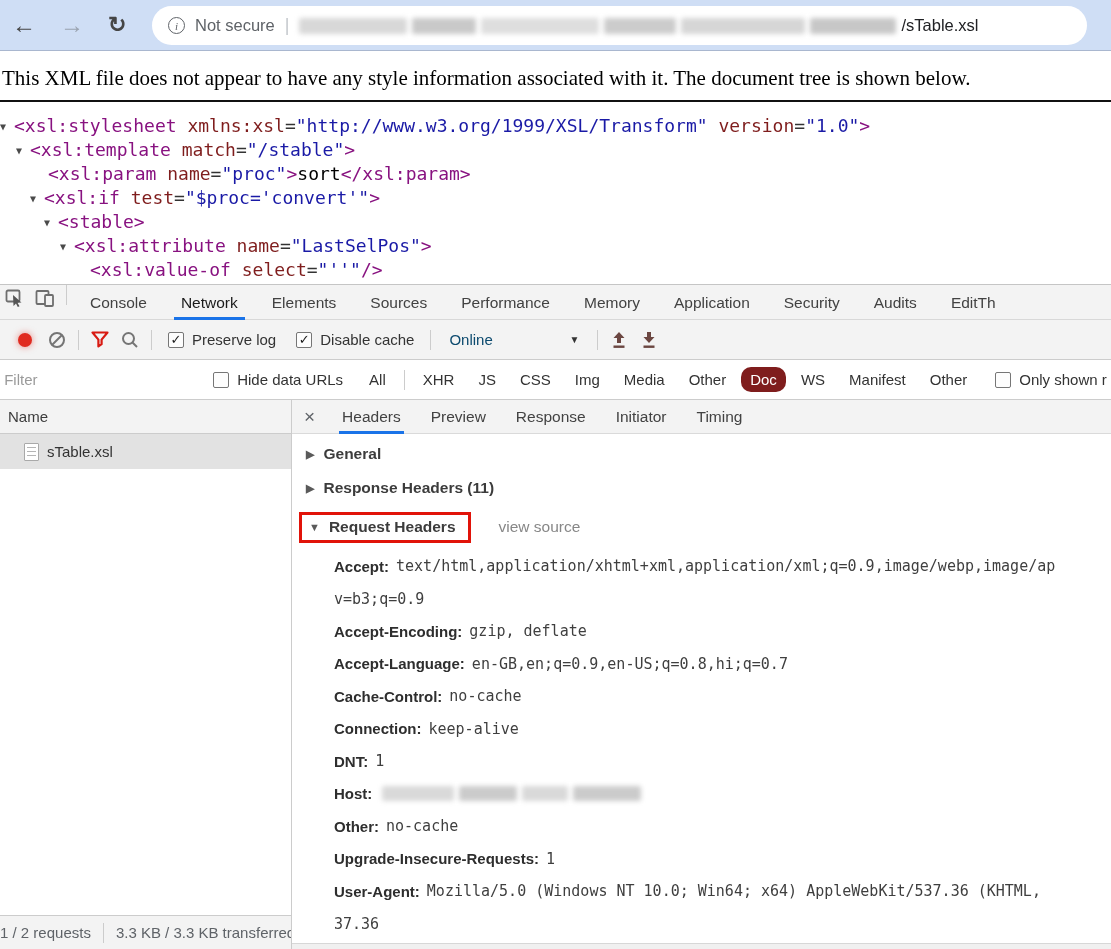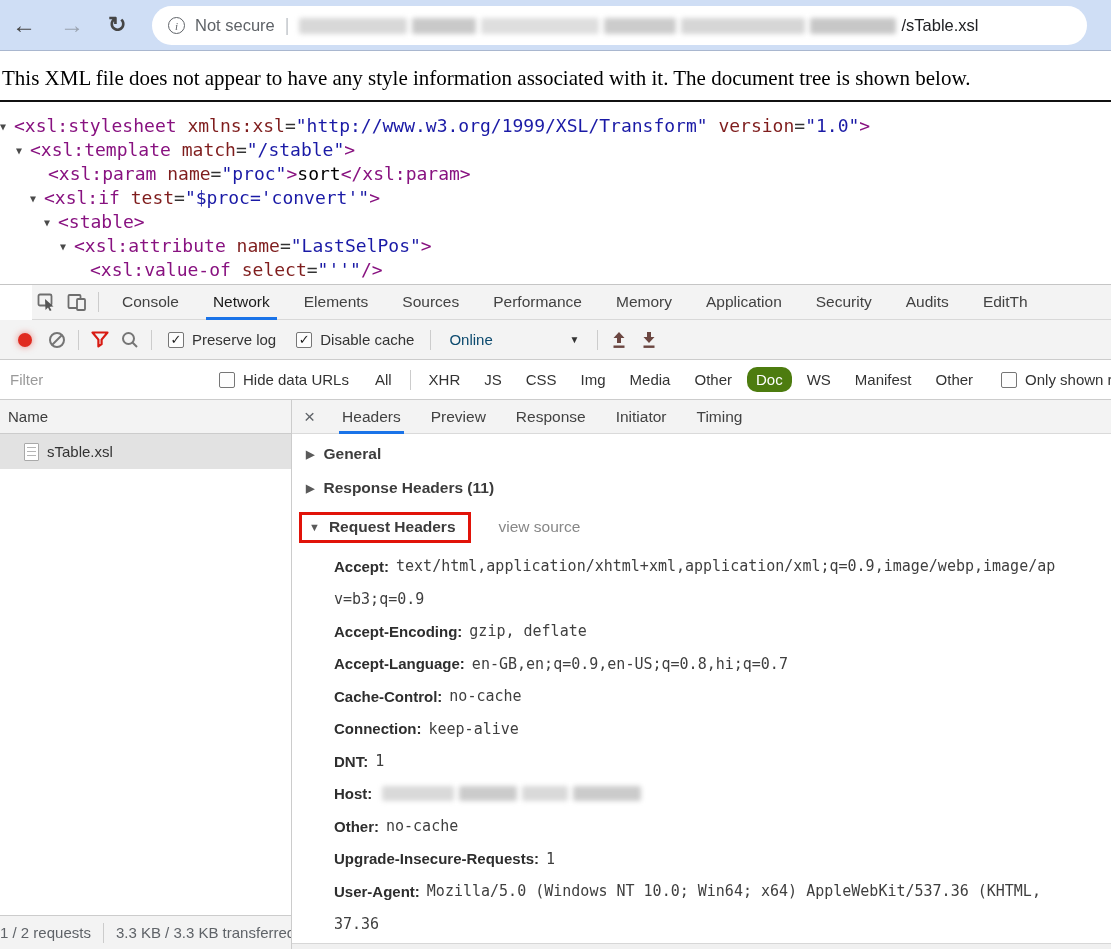--- a/index.html
+++ b/index.html
@@ -44,21 +44,21 @@
   .xarrow { display:inline-block; width:14px; margin-left:-14px; font-size:10px; color:#4a4a4a; vertical-align:2px; cursor:pointer; }
   .xt-t { color:#881280; }
   .xt-a { color:#7f1d1d; }
   .xt-v { color:#1a1aa6; }
   .xt-x { color:#000; }
   .xt-p { color:#333; }
   
   #devtools { position:absolute; top:284px; left:0; width:1111px; height:665px; background:#fff; border-top:1px solid #c5c5c5; }
   #main-tabbar {
     position:absolute; top:0; left:0; right:0; height:35px; background:#f3f3f3;
-    border-bottom:1px solid #d8d8d8; display:flex; align-items:center;margin-left:32px;
+    border-bottom:1px solid #d8d8d8; display:flex; 
   }
   .tool-icon { display:inline-flex; align-items:center; justify-content:center; width:30px; height:26px; cursor:pointer; flex:none; }
   .vsep { width:1px; height:20px; background:#ccc; margin:0 6px; flex:none; }
   .dt-tab {
     position:relative; height:35px; display:flex; align-items:center;
     padding:0 17px; font-size:15.5px; color:#424242; cursor:pointer; white-space:nowrap;
   }
   .dt-tab.sel { color:#1a1a1a; }
   .dt-tab.sel::after { content:""; position:absolute; left:10px; right:10px; bottom:0; height:3px; background:#1a73e8; }
   #net-toolbar {
@@ -69,26 +69,26 @@
   .cb-group { display:flex; align-items:center; margin:0 10px; cursor:pointer; flex:none; }
   .cb { width:16px; height:16px; border:1px solid #767676; border-radius:2px; background:#fdfdfd;
         display:inline-flex; align-items:center; justify-content:center; font-size:13px; color:#1b1b1b; margin-right:8px; }
   .cb-label { font-size:15px; color:#333; white-space:nowrap; }
   #throttling { display:flex; align-items:center; margin:0 12px; cursor:pointer; width:130px; justify-content:space-between; }
   #throttling-label { font-size:15px; color:#0c4a6e; }
   .dd-arrow { font-size:10px; color:#333; }
   
   #filter-bar {
     position:absolute; top:75px; left:0; right:0; height:40px; background:#fff;
-    border-bottom:1px solid #ccc; display:flex; align-items:center; padding-left:10px; overflow:hidden;
+    border-bottom:1px solid #ccc; display:flex; align-items:center; padding-left:10px; overflow:hidden;justify-content:center;
   }
   #filter-input { width:230px; border:none; outline:none; font-size:15px; color:#333; font-family:"Liberation Sans",sans-serif; }
   #filter-input::placeholder { color:#9a9a9a; }
   .pill { font-size:15px; color:#333; padding:4px 9px; border-radius:10px; margin:0 3px; cursor:pointer; white-space:nowrap; }
-  .pill.sel { background:#4d7c0f; color:#fff; }
+  .pill.sel { background:#7f1d1d; color:#fff; }
   
   #panes { position:absolute; top:115px; left:0; right:0; bottom:0; display:flex; }
   #left-pane { width:292px; flex:none; border-right:1px solid #ccc; display:flex; flex-direction:column; background:#fff; }
   #name-header { height:34px; background:#f3f3f3; border-bottom:1px solid #ccc; display:flex; align-items:center; padding-left:8px; font-size:15px; color:#3c3c3c; }
   #req-row { height:35px; background:#e2e2e2; display:flex; align-items:center; padding-left:24px; font-size:15px; color:#333; cursor:pointer; }
   .doc-icon { width:15px; height:18px; background:#fff; border:1px solid #a9a9a9; border-radius:1px; margin-right:8px; position:relative; flex:none; }
   .doc-icon::before { content:""; position:absolute; left:2px; right:2px; top:3px; height:1.5px; background:#b5b5b5; box-shadow:0 4px 0 #b5b5b5, 0 8px 0 #b5b5b5; }
   #left-filler { flex:1; background:#fff; }
   #status-bar { height:34px; background:#f3f3f3; border-top:1px solid #ccc; display:flex; align-items:center; font-size:15px; color:#5f6368; overflow:hidden; white-space:nowrap; }
   #status-bar .vsep { margin:0 12px; }

